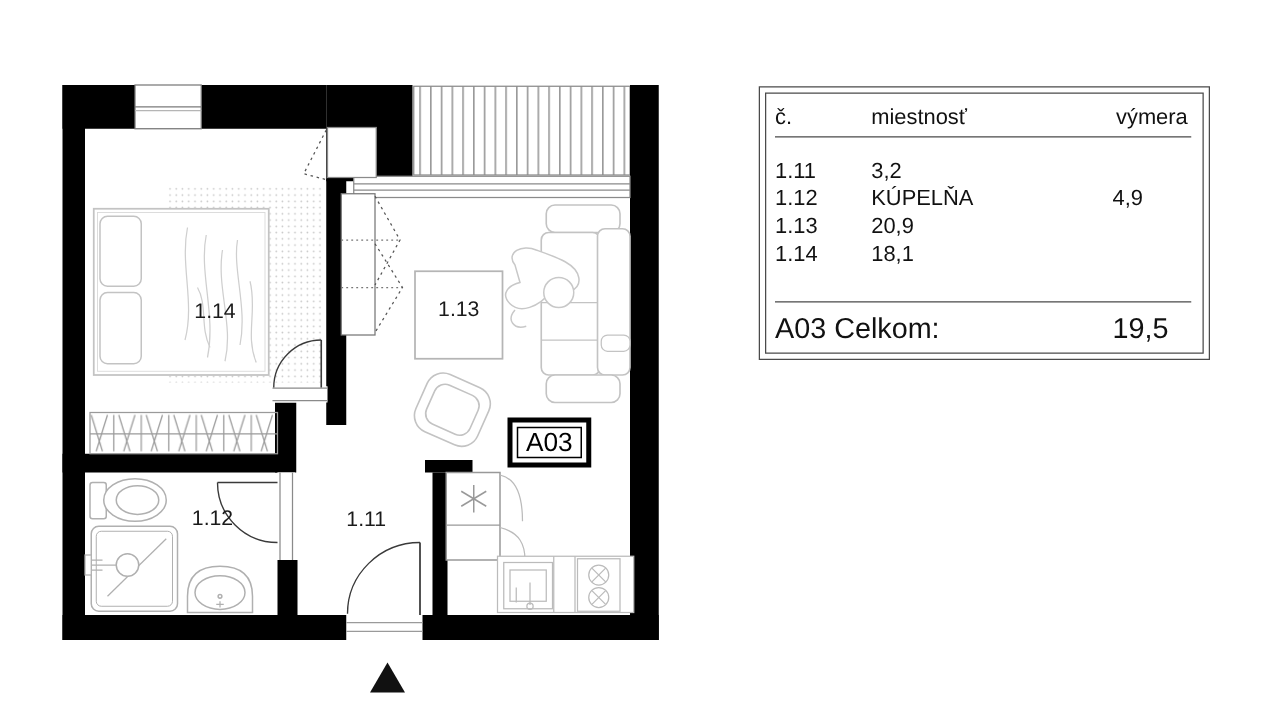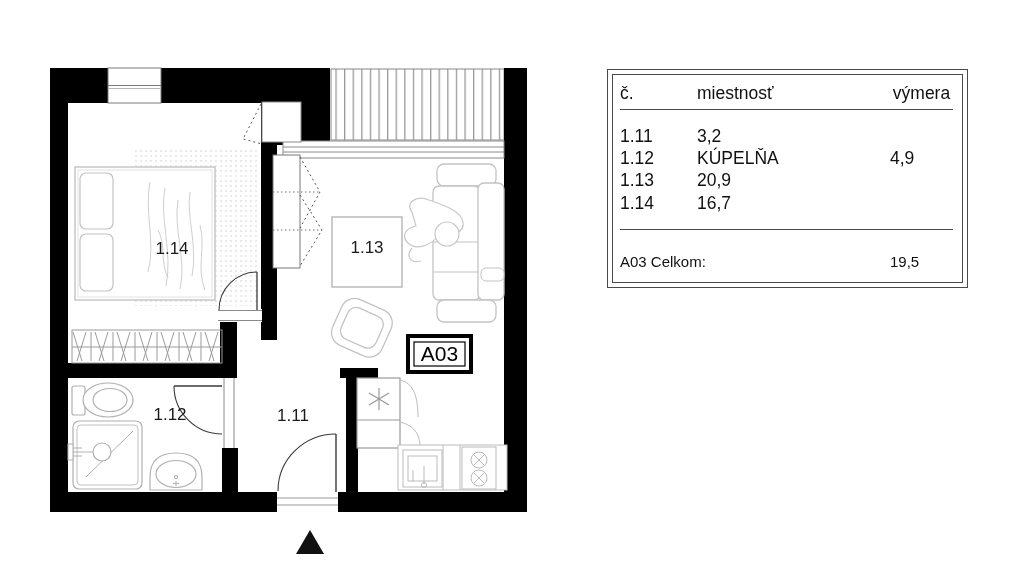--- a/index.html
+++ b/index.html
@@ -12,22 +12,22 @@
           border:1.5px solid #4a4a4a;box-sizing:border-box;background:#fff;}
   .legend-inner{position:absolute;left:4px;top:4px;right:4px;bottom:4px;
           border:1px solid #4a4a4a;box-sizing:border-box;
           padding:7px 9px 9px 7px;display:flex;flex-direction:column;}
   .lg-head{display:grid;grid-template-columns:77px 193px 1fr;
           font-size:17.5px;line-height:22px;padding-bottom:5px;border-bottom:1px solid #4a4a4a;}
   .lg-head .h-area{text-align:center;}
   .lg-rows{margin-top:15px;display:flex;flex-direction:column;}
   .lg-row{display:grid;grid-template-columns:77px 193px 1fr;font-size:17.5px;line-height:22.2px;}
   .lg-spacer{flex:1;}
-  .lg-total{border-top:1px solid #4a4a4a;padding-top:21px;display:grid;
-          grid-template-columns:270px 1fr;font-size:15px;line-height:22px;}
+  .lg-total{border-top:1px solid #4a4a4a;padding-top:9px;display:grid;
+          grid-template-columns:270px 1fr;font-size:23px;line-height:22px;}
   text{font-family:"Liberation Sans",sans-serif;}
 </style>
 </head>
 <body>
 
 <div class="canvas">
 
   <svg class="plan-svg" width="1011" height="570" viewBox="0 0 1011 570">
     <defs>
       <pattern id="deck" patternUnits="userSpaceOnUse" width="8.6" height="10">
@@ -245,21 +245,21 @@
           <span>1.12</span>
           <span>KÚPELŇA</span>
           <span>4,9</span>
         </div>
         <div class="lg-row">
           <span>1.13</span>
           <span>20,9</span>
         </div>
         <div class="lg-row">
           <span>1.14</span>
-          <span>16,7</span>
+          <span>18,1</span>
         </div>
       </div>
       <div class="lg-spacer"></div>
       <div class="lg-total">
         <span>A03 Celkom:</span>
         <span>19,5</span>
       </div>
     </div>
   </div>
 

